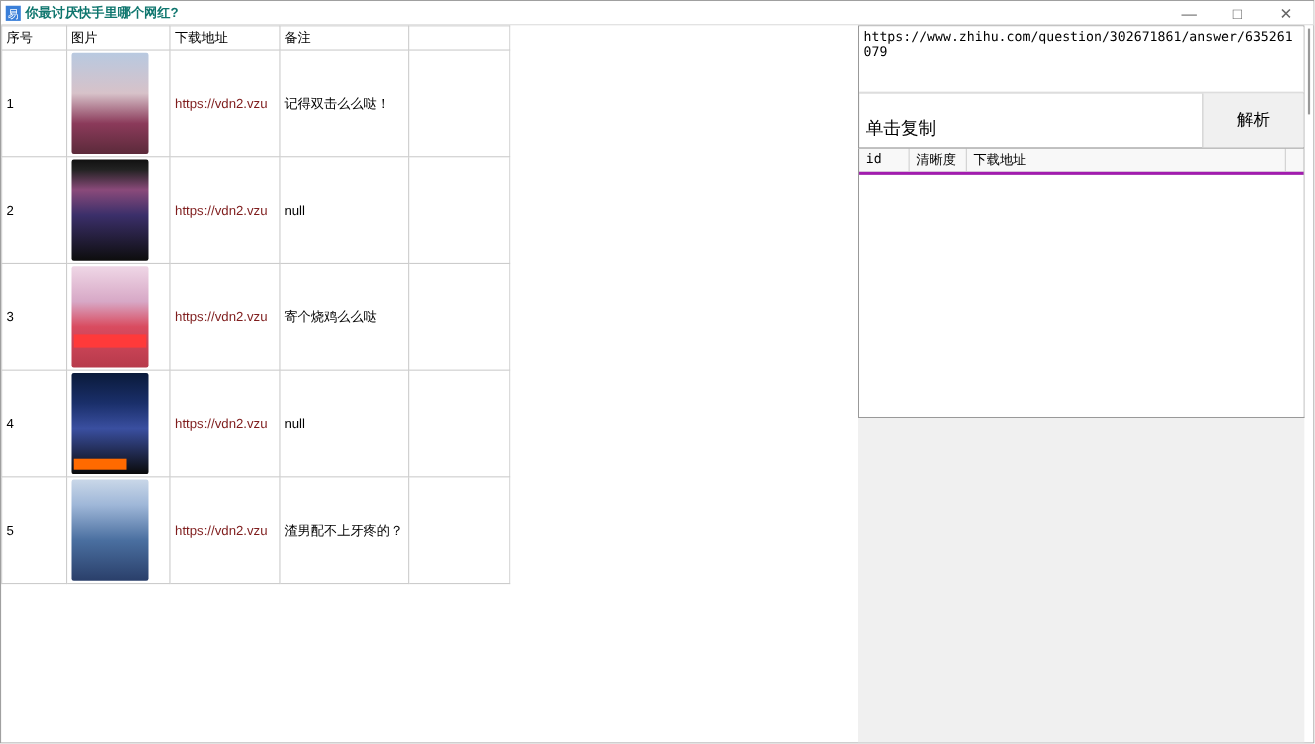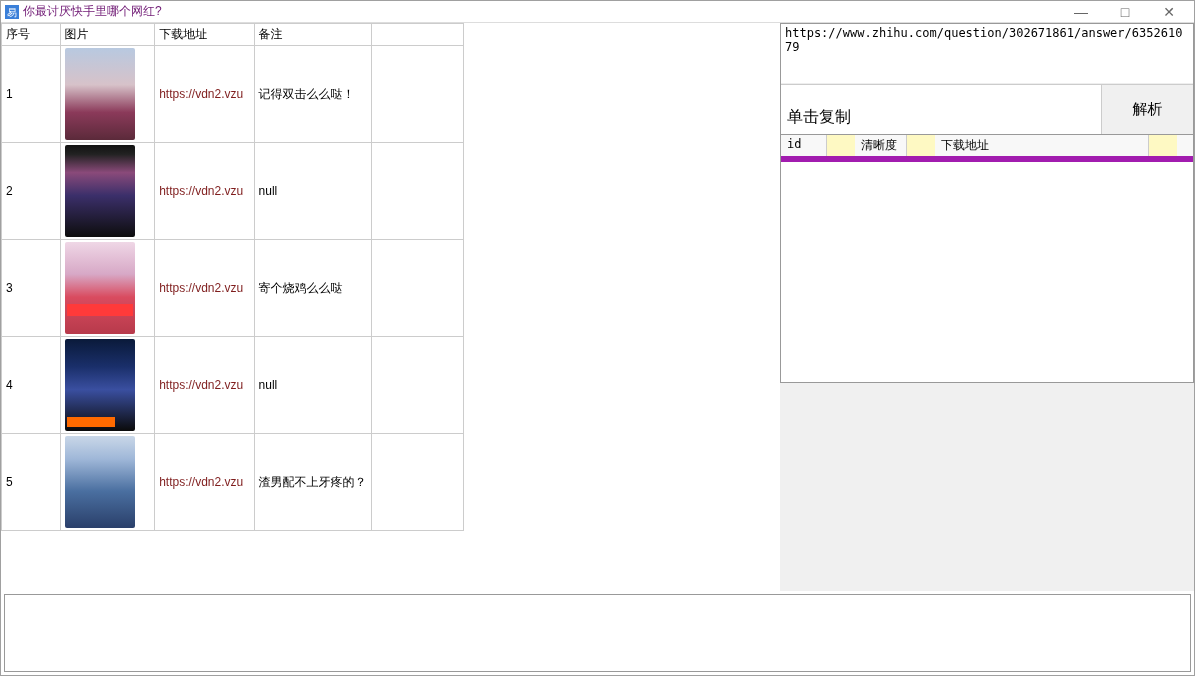--- a/index.html
+++ b/index.html
@@ -1,33 +1,33 @@
 <!DOCTYPE html>
 <html><head>
 <meta charset="utf-8">
 <style>
   * { box-sizing: border-box; }
   html, body { margin: 0; padding: 0; font-family: "Microsoft YaHei", Arial, sans-serif; font-size: 12px; background: #fff; }
   .window { width: 1195px; height: 676px; background: #fff; border: 1px solid #a0a0a0; position: relative; display: flex; flex-direction: column; }
   .titlebar { height: 22px; background: #fff; display: flex; align-items: center; padding: 0 4px; border-bottom: 1px solid #ddd; }
   .titlebar-icon { width: 14px; height: 14px; margin-right: 4px; display: inline-flex; align-items: center; justify-content: center; }
-  .titlebar-title { flex: 1; color: #701a75; font-size: 12px; }
+  .titlebar-title { flex: 1; color: #0f766e; font-size: 12px; font-weight: bold; }
   .window-controls { display: flex; gap: 18px; padding-right: 8px; }
   .win-btn { width: 26px; height: 18px; display: flex; align-items: center; justify-content: center; color: #666; font-size: 14px; cursor: pointer; }
-  .body-area { flex: 1; display: flex; flex-direction: column; position: relative; }
+  .body-area { flex: 1; display: flex; flex-direction: row; position: relative; }
   .top-row { flex: 1; display: flex; overflow: hidden; }
   .left-panel { width: 463px; border-right: none; overflow: auto; }
   .right-panel { flex: 1; display: flex; flex-direction: column; padding-left: 316px; }
   .right-top { height: 112px; border: 1px solid #999; display: flex; flex-direction: column; position: relative; }
   .url-input { width: 100%; border: none; border-bottom: 1px solid #eee; padding: 2px 4px; font-family: "SimSun", monospace; font-size: 12px; outline: none; height: 60px; resize: none; }
   .right-controls { display: flex; align-items: stretch; height: 50px; border-top: 1px solid #ccc; }
   .copy-label { flex: 1; display: flex; align-items: flex-end; padding: 0 6px 6px 6px; font-size: 16px; }
   .parse-btn { width: 92px; border-left: 1px solid #ccc; background: #f0f0f0; display: flex; align-items: center; justify-content: center; font-size: 15px; cursor: pointer; }
   .right-list { flex: 0 0 auto; border: 1px solid #999; border-top: none; }
-  .right-list-header { display: flex; background: #fef9c3; border-bottom: 6px solid #a21caf; gap: 28px; }
+  .right-list-header { display: flex; background: #a3a3a3; border-bottom: 3px solid #a21caf; }
   .right-list-header div { padding: 2px 6px; border-right: 1px solid #ccc; font-family: "SimSun", monospace; font-size: 12px; background: #f8f8f8; }
   .rl-col-id { width: 46px; }
   .rl-col-quality { width: 52px; }
   .rl-col-url { flex: 1; }
   .rl-col-tail { width: 16px; border-right: none !important; }
   .right-list-body { height: 220px; background: #fff; }
   .right-empty { flex: 1; background: #f0f0f0; }
   table.main-table { border-collapse: collapse; width: 100%; }
   table.main-table th, table.main-table td { border: 1px solid #ccc; padding: 2px 4px; text-align: left; vertical-align: middle; font-size: 12px; font-weight: normal; }
   table.main-table th { background: #fff; height: 22px; }

